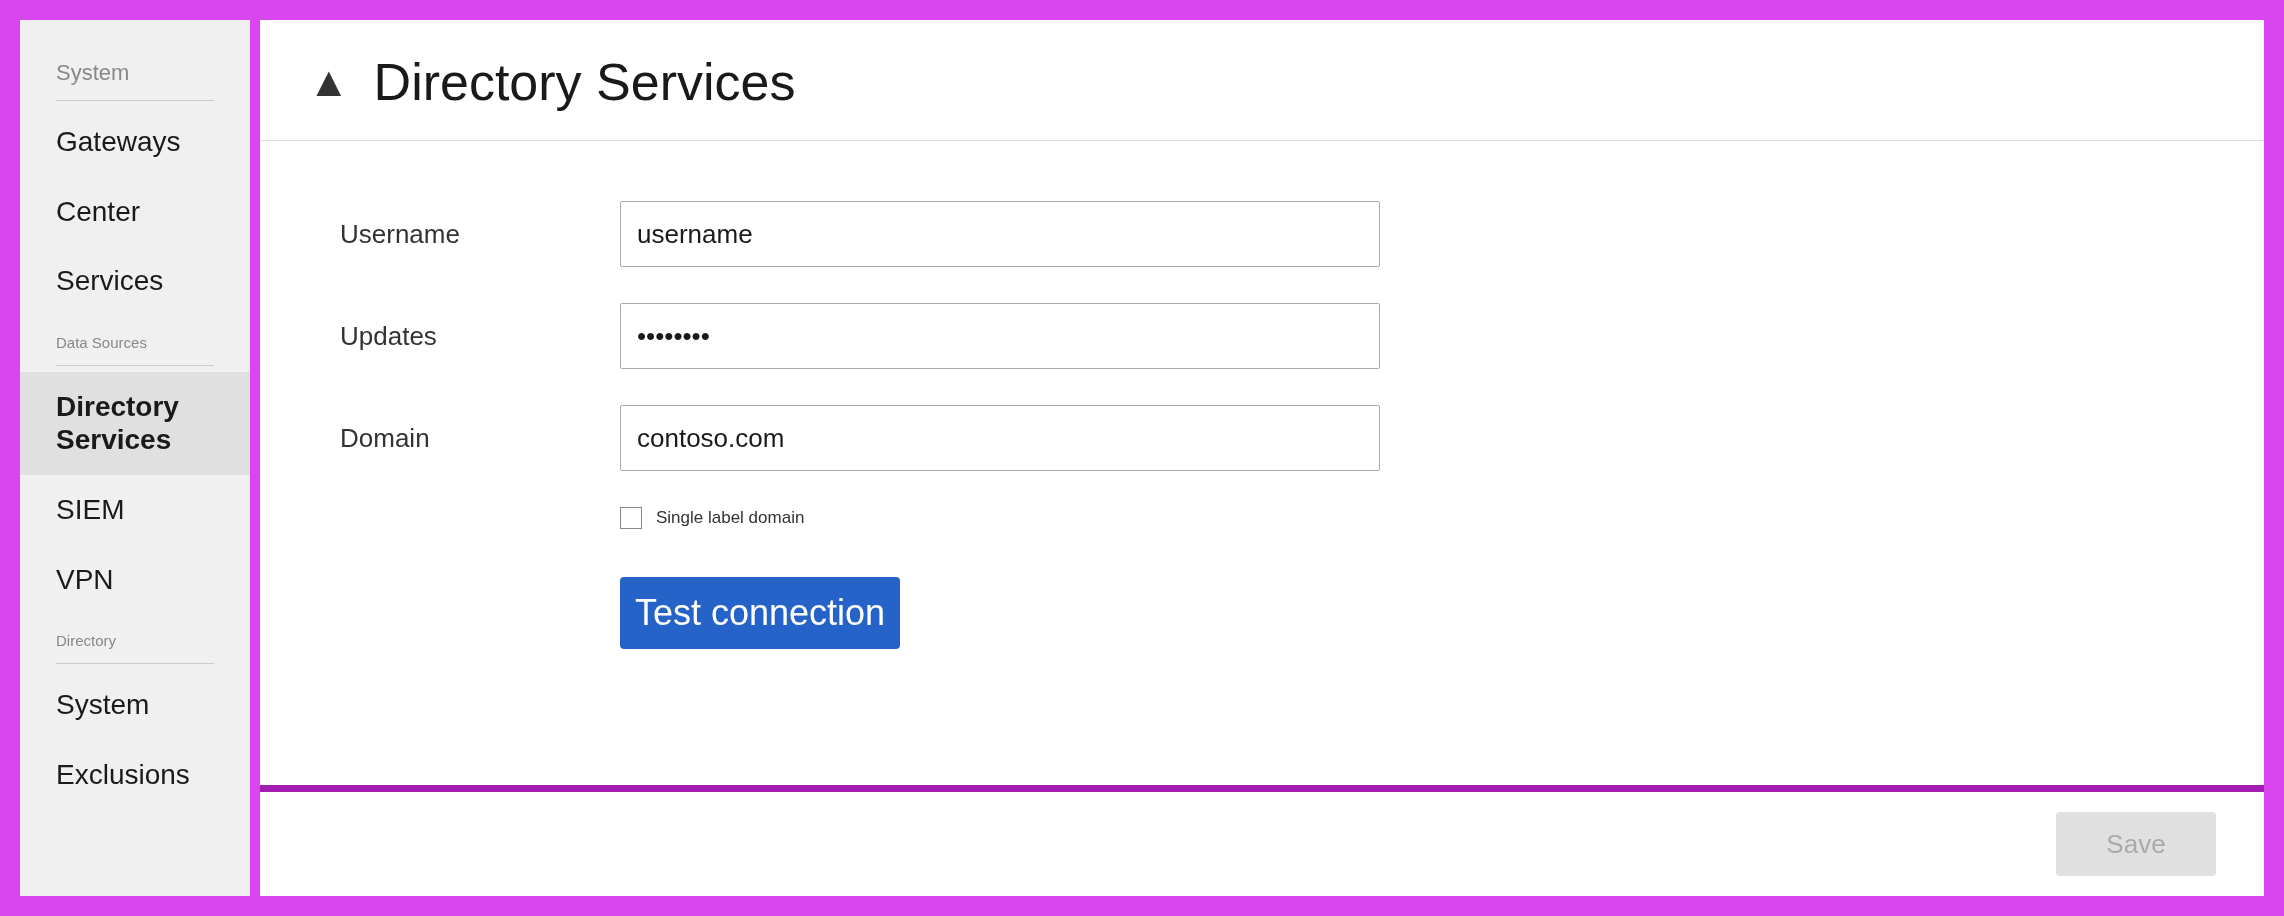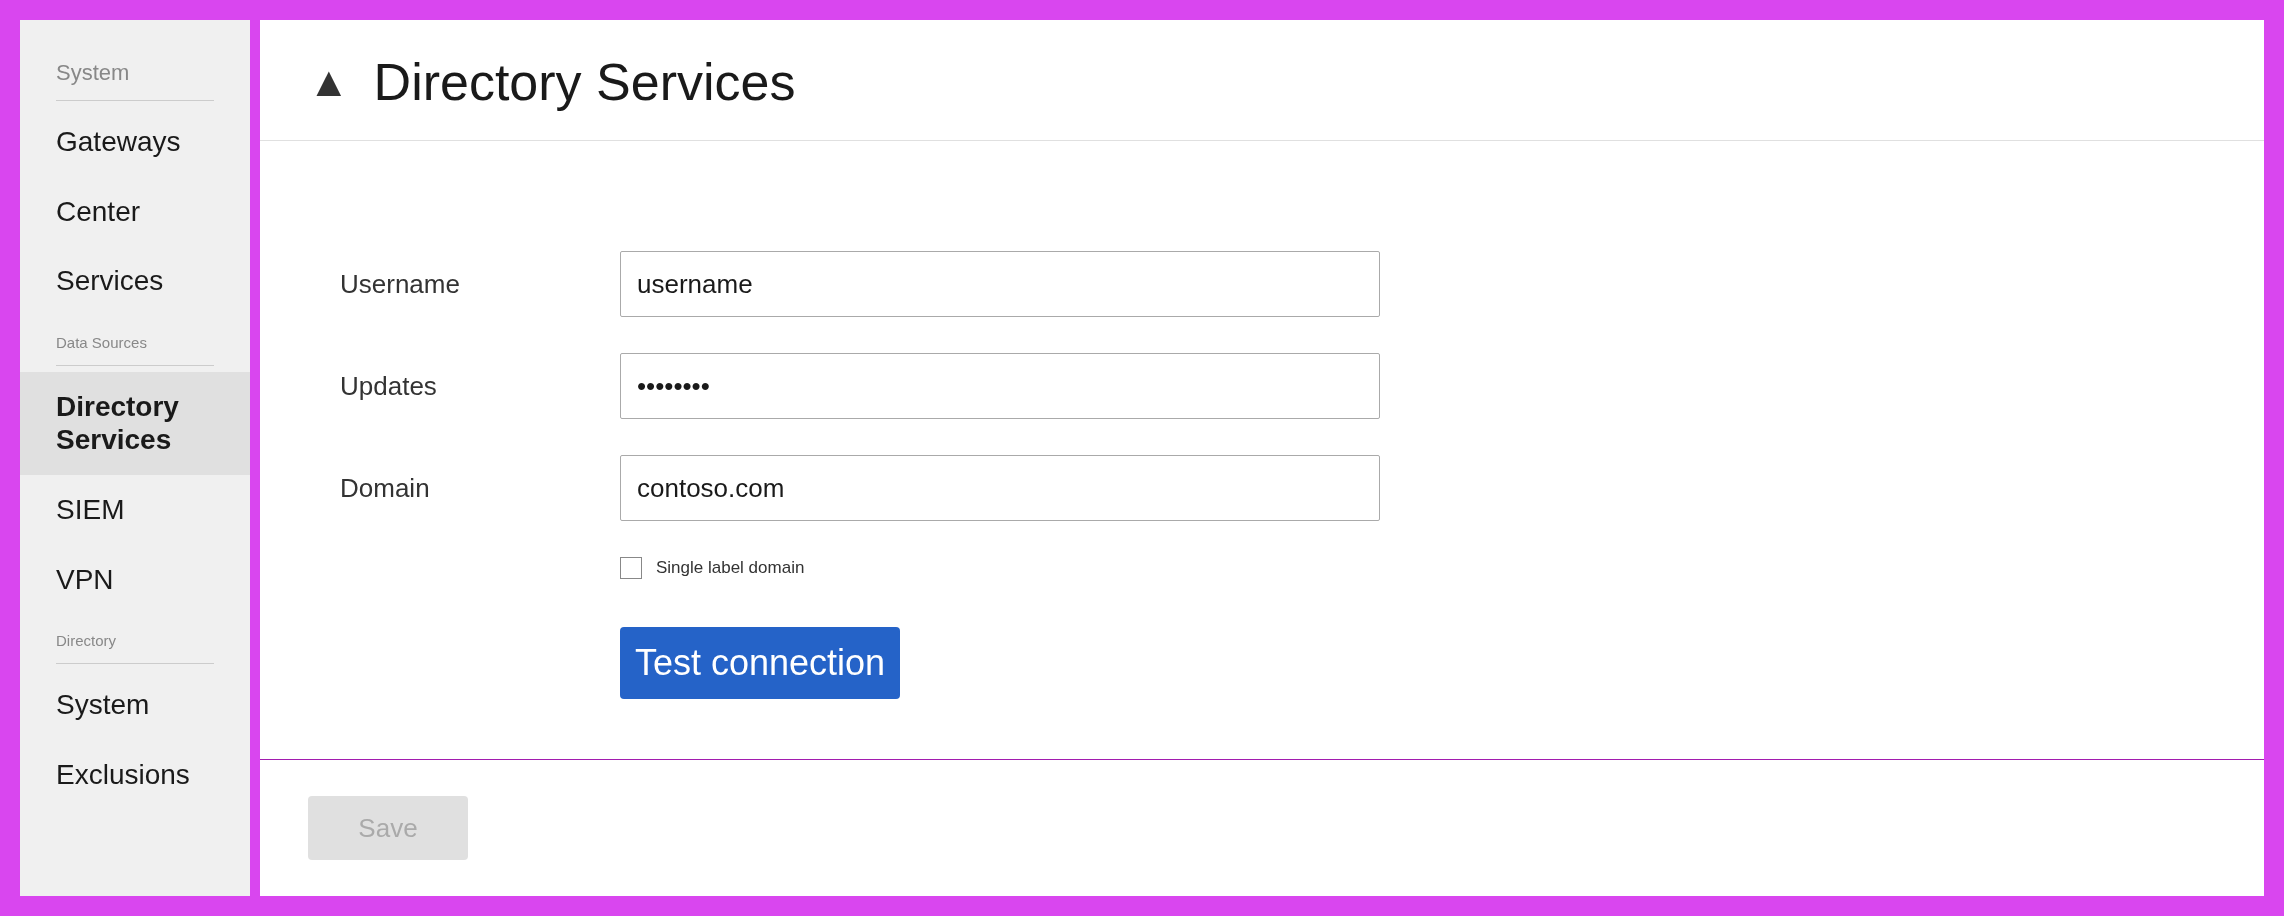--- a/index.html
+++ b/index.html
@@ -96,21 +96,20 @@
       color: #1a1a1a;
     }
 
     
     .form-area {
       flex: 1;
       padding: 60px 80px;
       display: flex;
       flex-direction: column;
       gap: 0;
-      justify-content: flex-end;
     }
 
     .form-row {
       display: flex;
       align-items: center;
       margin-bottom: 36px;
     }
 
     .form-label {
       width: 280px;
@@ -163,22 +162,23 @@
       border: none;
       border-radius: 4px;
       font-size: 36px;
       cursor: pointer;
       font-weight: 500;
     }
 
     
     .footer-bar {
       display: flex;
-      padding: 36px 48px;
-      border-top: 1px solid #a21caf;
+      justify-content: flex-end;
+      padding: 20px 48px;
+      border-top: 7px solid #a21caf;
     }
 
     .save-btn {
       width: 160px;
       height: 64px;
       background: #e0e0e0;
       color: #aaa;
       border: none;
       border-radius: 4px;
       font-size: 26px;

